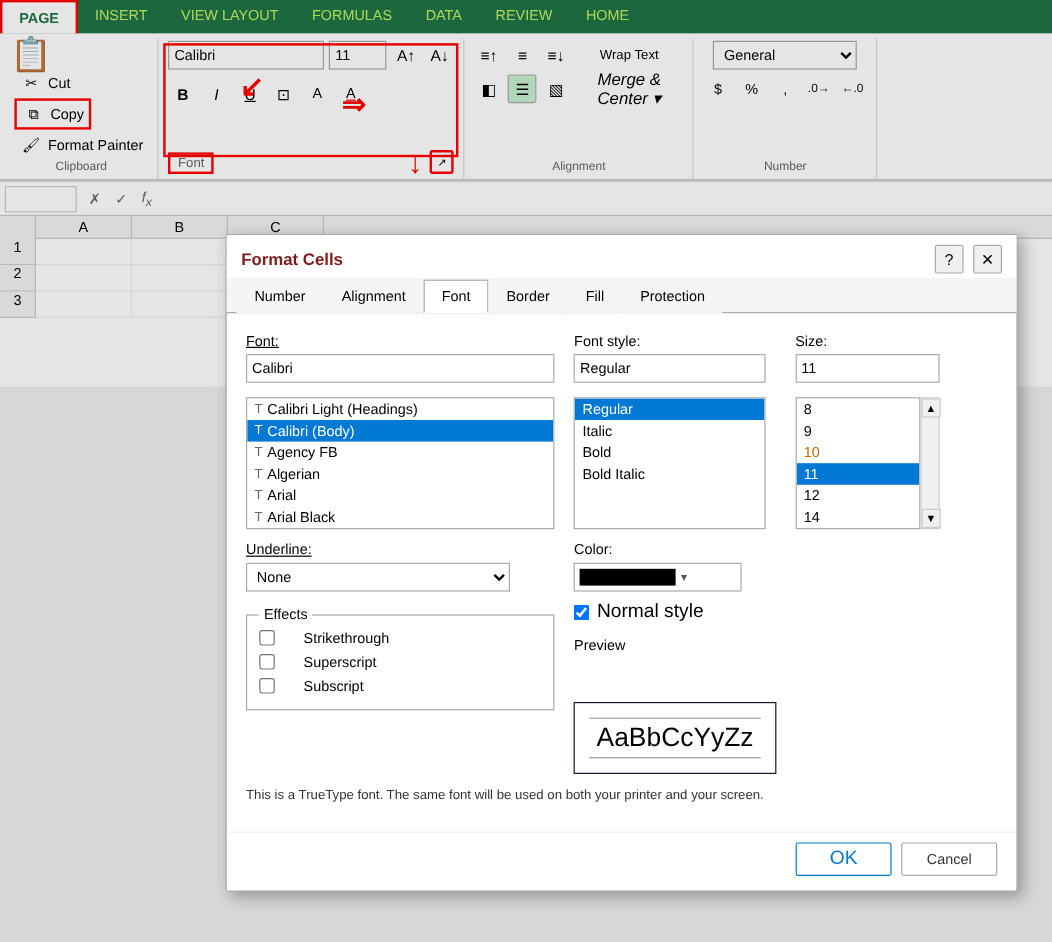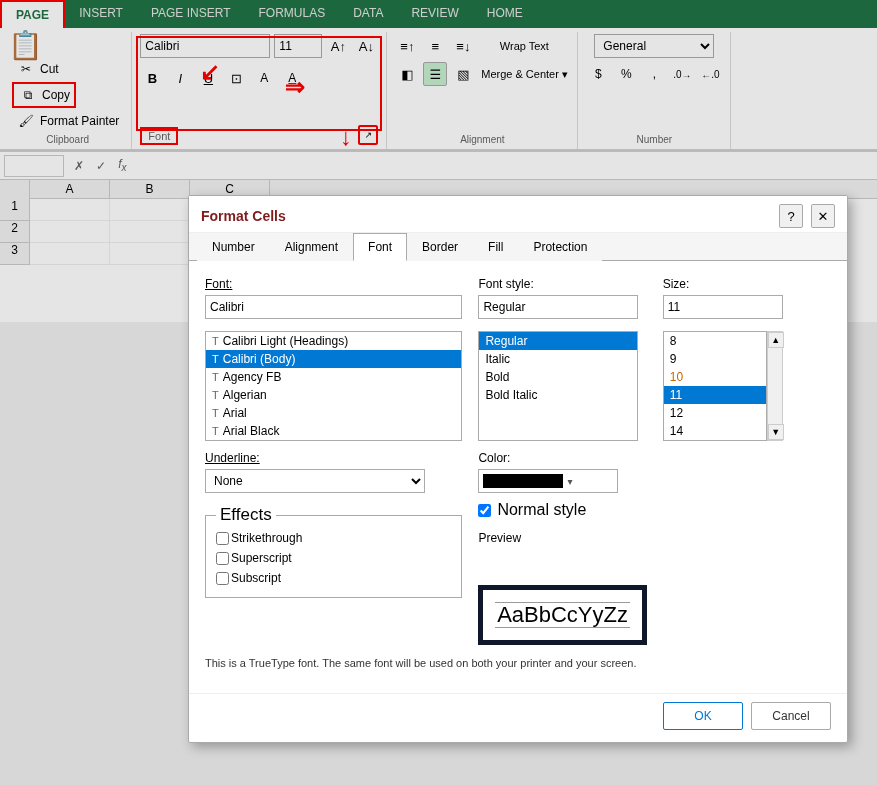--- a/index.html
+++ b/index.html
@@ -3,21 +3,21 @@
   <meta charset="utf-8">
   <style>
     * { box-sizing: border-box; margin: 0; padding: 0; font-family: 'Segoe UI', Arial, sans-serif; }
     body { background: #f0f0f0; width: 877px; height: 785px; overflow: hidden; position: relative; }
 
     
     .ribbon { background: #fff; border-bottom: 1px solid #d0d0d0; }
     .ribbon-tabs { display: flex; background: #217346; }
     .ribbon-tab {
       padding: 6px 14px;
-      color: #e5e5e5;
+      color: #bef264;
       font-size: 12px;
       cursor: pointer;
       font-weight: 500;
     }
     .ribbon-tab.active {
       background: #fff;
       color: #217346;
       font-weight: 700;
       border: 2px solid #f00;
       border-bottom: none;
@@ -119,34 +119,34 @@
 
     .col-left { width: 260px; }
     .col-mid { width: 170px; }
     .col-right { width: 170px; }
 
     .underline-row { display: flex; align-items: center; gap: 8px; }
     .select-box { height: 24px; border: 1px solid #ababab; font-size: 12px; padding: 2px 4px; cursor: pointer; background: #fff; }
     .select-box-wide { width: 100%; }
 
     .effects-section { margin-top: 4px; }
-    .checkbox-item { display: flex; align-items: center; gap: 2px; font-size: 12px; margin-bottom: 6px; cursor: pointer; }
+    .checkbox-item { display: flex; align-items: flex-start; gap: 24px; font-size: 12px; margin-bottom: 6px; cursor: pointer; }
     .checkbox-item input { cursor: pointer; }
 
     .color-row { display: flex; align-items: center; gap: 8px; margin-top: 4px; }
     .color-select { width: 140px; height: 24px; border: 1px solid #ababab; display: flex; align-items: center; gap: 4px; cursor: pointer; padding: 2px 4px; }
     .color-swatch { width: 100px; height: 14px; background: #000; }
     .dropdown-arrow { font-size: 10px; color: #555; }
 
     .normal-font-row { display: flex; align-items: center; gap: 6px; margin-top: 8px; }
     .normal-font-check { cursor: pointer; }
 
     .preview-section { margin-top: 8px; }
     .preview-box {
-      border: 5px solid #0f172a;
+      border: 1px solid #0f172a;
       height: 60px;
       display: flex;
       align-items: center;
       justify-content: center;
       font-size: 22px;
       font-family: Calibri, Arial, sans-serif;
       position: relative;
       margin-top: 40px;
     }
     .preview-lines {
@@ -171,21 +171,21 @@
       justify-content: flex-end;
       gap: 8px;
       padding: 8px 16px 12px;
       border-top: 1px solid #eee;
     }
     .btn-ok {
       width: 80px; height: 28px;
       background: #fff;
       border: 1px solid #0078d4;
       color: #0078d4;
-      font-size: 12px;
+      font-size: 16px;
       cursor: pointer;
       border-radius: 2px;
     }
     .btn-cancel {
       width: 80px; height: 28px;
       background: #fff;
       border: 1px solid #aaa;
       color: #333;
       font-size: 12px;
       cursor: pointer;
@@ -196,21 +196,21 @@
     .scroll-btn { width: 16px; height: 16px; background: #f0f0f0; border: 1px solid #ccc; display: flex; align-items: center; justify-content: center; font-size: 9px; cursor: pointer; }
   </style>
 </head>
 <body>
 
 <div class="ribbon">
 
   <div class="ribbon-tabs">
     <div class="ribbon-tab active">PAGE</div>
     <div class="ribbon-tab">INSERT</div>
-    <div class="ribbon-tab">PAGE INSERT</div>
+    <div class="ribbon-tab">VIEW LAYOUT</div>
     <div class="ribbon-tab">FORMULAS</div>
     <div class="ribbon-tab">DATA</div>
     <div class="ribbon-tab">REVIEW</div>
     <div class="ribbon-tab">HOME</div>
   </div>
 
   <div class="ribbon-content" style="padding: 4px 0 0 4px; min-height: 90px; position: relative;">
 
     <div class="ribbon-group" style="min-width:100px;">
       <div class="ribbon-group-items" style="flex-direction:column; align-items:flex-start; gap:2px;">
@@ -263,21 +263,21 @@
         <div style="display:flex; gap:4px;">
           <button class="ribbon-btn">≡↑</button>
           <button class="ribbon-btn">≡</button>
           <button class="ribbon-btn">≡↓</button>
           <button class="ribbon-btn" style="width:90px; font-size:11px;">Wrap Text</button>
         </div>
         <div style="display:flex; gap:4px;">
           <button class="ribbon-btn">◧</button>
           <button class="ribbon-btn" style="background:#c6efce; border-color:#aaa;">☰</button>
           <button class="ribbon-btn">▧</button>
-          <button class="ribbon-btn" style="width:90px; font-size:11px;">Merge &amp; Center ▾</button>
+          <button class="ribbon-btn" style="width:90px; font-size:14px;font-style:italic;">Merge &amp; Center ▾</button>
         </div>
       </div>
       <div class="ribbon-group-label">Alignment</div>
     </div>
 
     <div class="ribbon-group" style="min-width:120px;">
       <div class="ribbon-group-items" style="flex-direction:column; gap:4px;">
         <div>
           <select class="select-box" style="width:120px;">
             <option>General</option>
@@ -397,21 +397,21 @@
           <label class="form-label underlined">Underline:</label>
           <div class="underline-row">
             <select class="select-box select-box-wide" style="width:220px;">
               <option>None</option>
             </select>
           </div>
         </div>
 
         <div class="effects-section">
           <fieldset style="border:1px solid #aaa; padding: 6px 10px;">
-            <legend style="font-size:17px; padding:0 4px;">Effects</legend>
+            <legend style="font-size:12px; padding:0 4px;">Effects</legend>
             <div class="checkbox-item">
               <input type="checkbox" style="">
               <span>Strikethrough</span>
             </div>
             <div class="checkbox-item">
               <input type="checkbox" style="">
               <span>Superscript</span>
             </div>
             <div class="checkbox-item">
               <input type="checkbox" style="">

